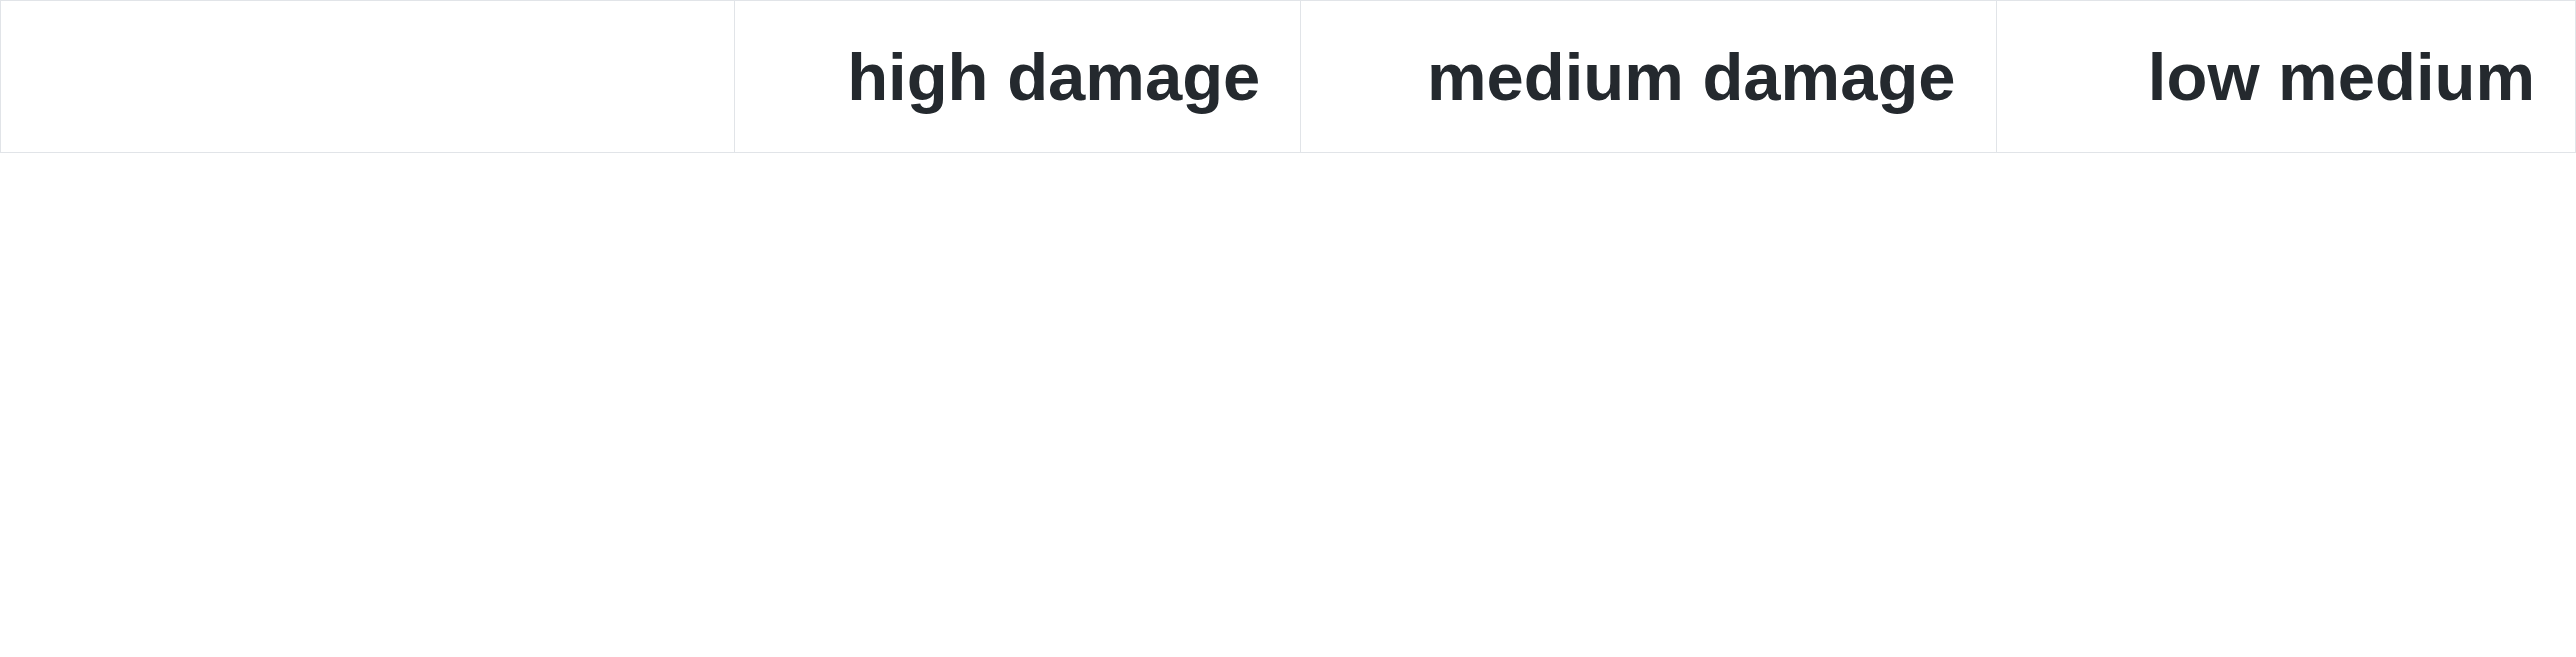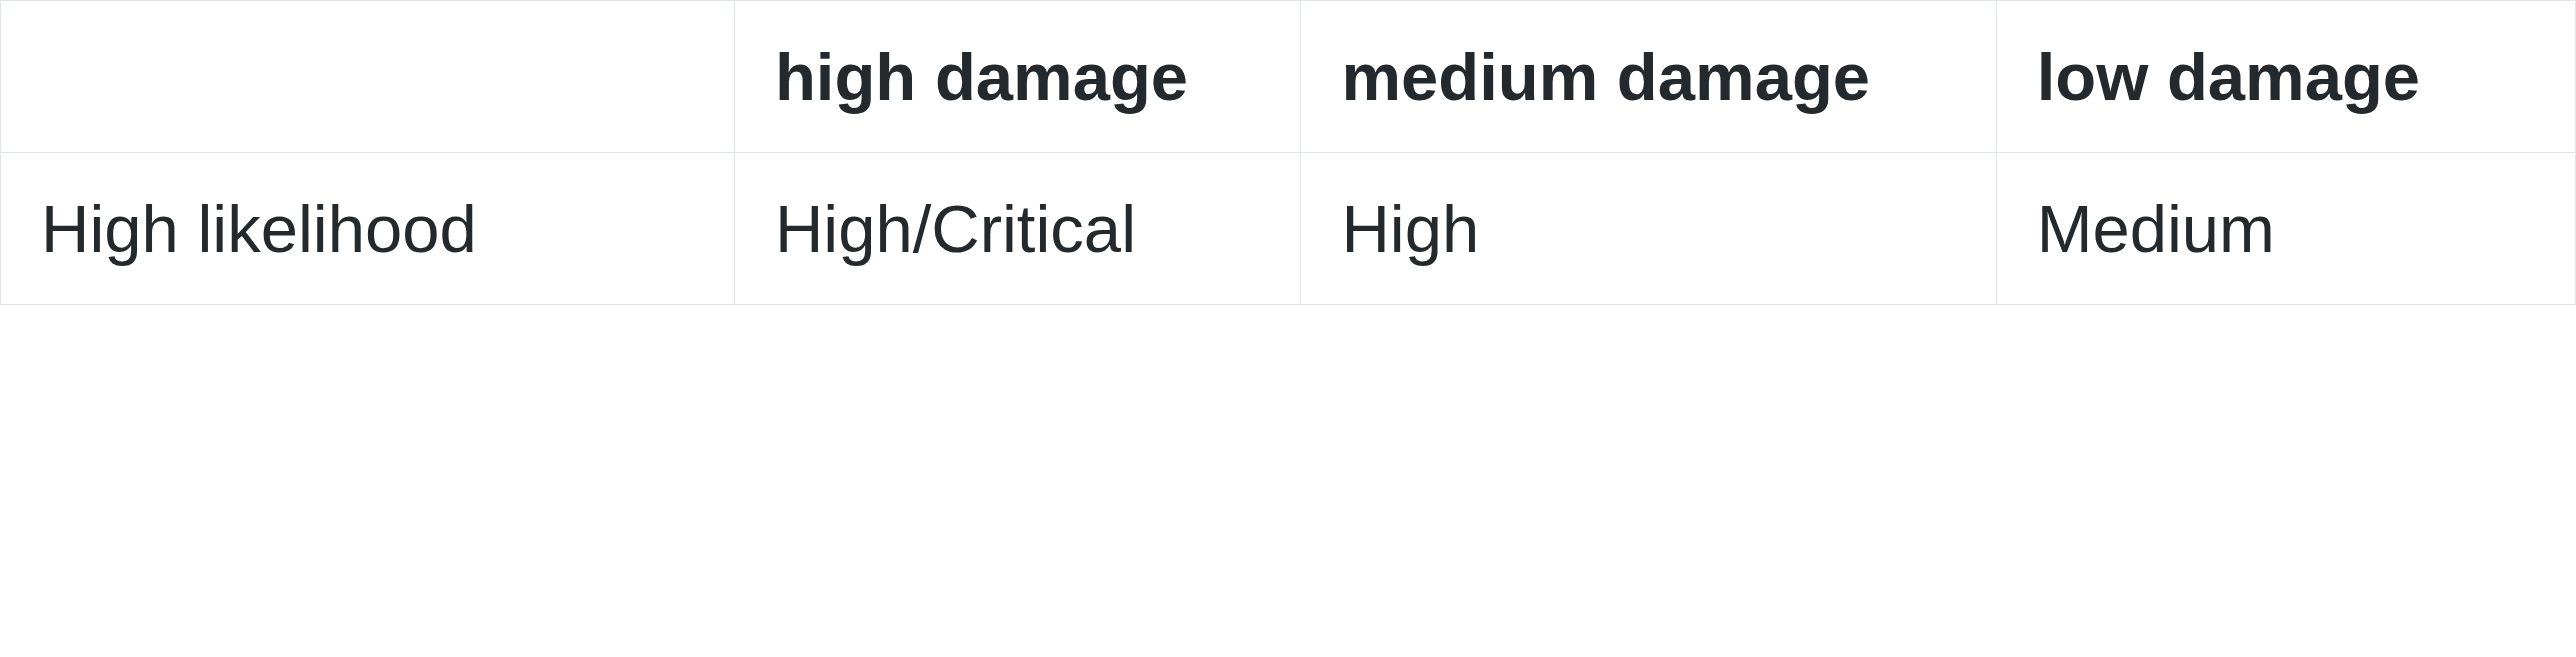--- a/index.html
+++ b/index.html
@@ -13,21 +13,21 @@
       padding: 0;
     }
     table {
       width: 100%;
       border-collapse: collapse;
       table-layout: fixed;
     }
     th, td {
       border: 0.7px solid #e1e4e8;
       padding: 32px 40px;
-      text-align: left;
+      text-align: right;
       font-size: 67px;
       color: #24292e;
       font-weight: 400;
       line-height: 1.3;
     }
     th {
       font-weight: 700;
     }
     th.corner {
       font-weight: 400;
@@ -56,25 +56,19 @@
     <col class="col-0">
     <col class="col-1">
     <col class="col-2">
     <col class="col-3">
   </colgroup>
   <thead>
     <tr>
       <th class="corner"></th>
       <th>high damage</th>
       <th>medium damage</th>
-      <th>low damage</th>
+      <th>low medium</th>
     </tr>
   </thead>
   <tbody>
-    <tr>
-      <td>High likelihood</td>
-      <td>High/Critical</td>
-      <td>High</td>
-      <td>Medium</td>
-    </tr>
   </tbody>
 </table>
 
 
 </body></html>

